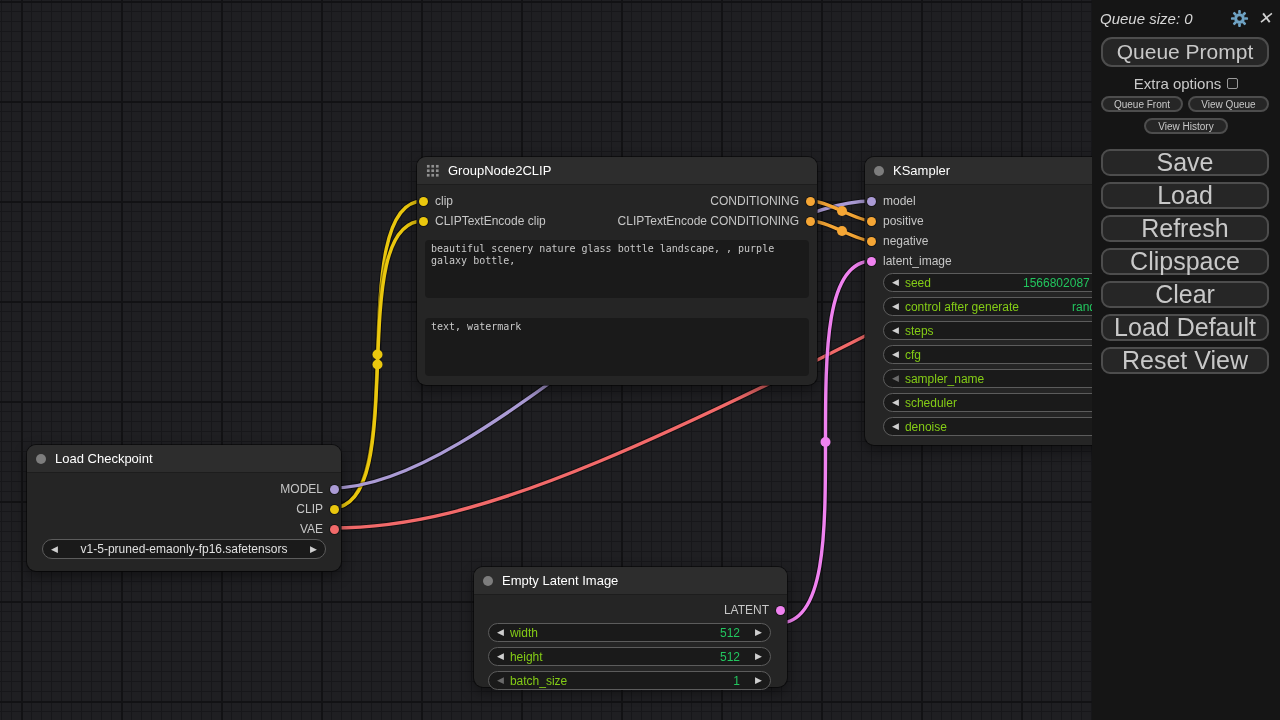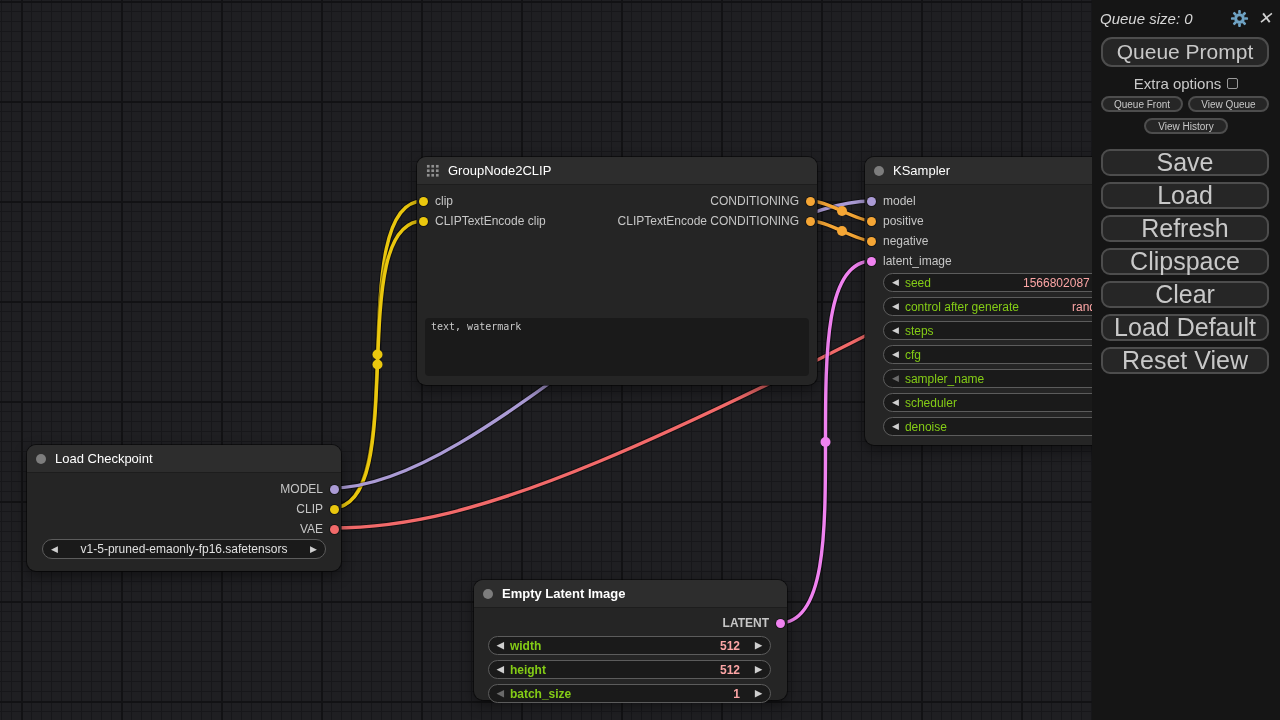--- a/index.html
+++ b/index.html
@@ -35,21 +35,21 @@
          box-shadow:0 0 0 1px rgba(0,0,0,.35); }
   .ta { position:absolute; background:#1a1a1a; border-radius:4px; padding:3px 6px;
         font-family:"DejaVu Sans Mono", monospace; font-size:10px; line-height:12px;
         color:#c9c9c9; overflow:hidden; white-space:pre-wrap; word-break:break-word; }
   .pill { position:absolute; height:19px; background:#1a1a1a; border:1px solid #5c5c5c;
           border-radius:10px; display:flex; align-items:center; padding:0 8px; gap:6px;
           font-size:12px; overflow:hidden; }
   .arrow { font-size:9px; color:#cfcfcf; line-height:1; flex:0 0 auto; }
   .arrow.dim { color:#6a6a6a; }
   .wlabel { color:#84cc16; white-space:nowrap; }
-  .wvalue { color:#fca5a5; margin-left:auto; white-space:nowrap; }
+  .wvalue { color:#22c55e; margin-left:auto; white-space:nowrap; }
   .wvalue.absval { position:absolute; margin:0; }
   .combo-text { flex:1; text-align:center; color:#e0e0e0; white-space:nowrap; overflow:hidden; }
 
   
   #menu { position:absolute; z-index:5; left:1092px; top:0; width:188px; height:720px;
           background:#151515; color:#c9c9c9; }
   .m-top { position:absolute; left:8px; top:9px; width:172px; display:flex; align-items:center;font-style:italic; }
   .qsize { font-size:15px; color:#d6d6d6; }
   .gear { margin-left:auto; width:19px; height:19px; cursor:pointer; }
   .close { margin-left:9px; font-size:17px; color:#d0d0d0; cursor:pointer; line-height:1; }
@@ -106,20 +106,21 @@
       <span>CLIPTextEncode clip</span>
     </div>
     <div class="slot out" style="top:34px;">
       <span>CONDITIONING</span>
       <span class="dot" style="background: rgb(245, 166, 53);"></span>
     </div>
     <div class="slot out" style="top:54px;">
       <span>CLIPTextEncode CONDITIONING</span>
       <span class="dot" style="background: rgb(245, 166, 53);"></span>
     </div>
+    <div class="ta" style="left:8px;top:83px;width:384px;height:58px;">beautiful scenery nature glass bottle landscape, , purple galaxy bottle,</div>
     <div class="ta" style="left:8px;top:161px;width:384px;height:58px;">text, watermark</div>
   </div>
 
   <div class="node" style="left:865px;top:157px;width:270px;height:288px;">
     <div class="nheader">
       <div class="cdot"></div>
       <div class="ntitle">KSampler</div>
     </div>
     <div class="slot in" style="top:34px;">
       <span class="dot" style="background: rgb(171, 155, 213);"></span>
@@ -187,21 +188,21 @@
       <span>VAE</span>
       <span class="dot" style="background: rgb(242, 106, 106);"></span>
     </div>
     <div class="pill" style="left:15px;top:94px;width:284px;height:20px;">
       <span class="arrow">◀</span>
       <span class="combo-text">v1-5-pruned-emaonly-fp16.safetensors</span>
       <span class="arrow">▶</span>
     </div>
   </div>
 
-  <div class="node" style="left:474px;top:580px;width:313px;height:120px;font-weight:bold;">
+  <div class="node" style="left:474px;top:567px;width:313px;height:120px;">
     <div class="nheader">
       <div class="cdot"></div>
       <div class="ntitle">Empty Latent Image</div>
     </div>
     <div class="slot out" style="top:33px;">
       <span>LATENT</span>
       <span class="dot" style="background: rgb(240, 130, 240);"></span>
     </div>
     <div class="pill" style="left:14px;top:56px;width:283px;">
       <span class="arrow">◀</span>

